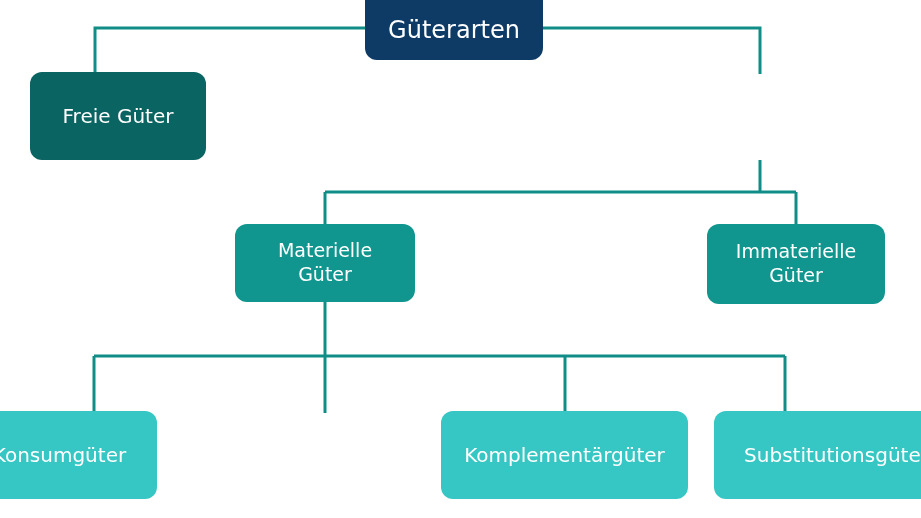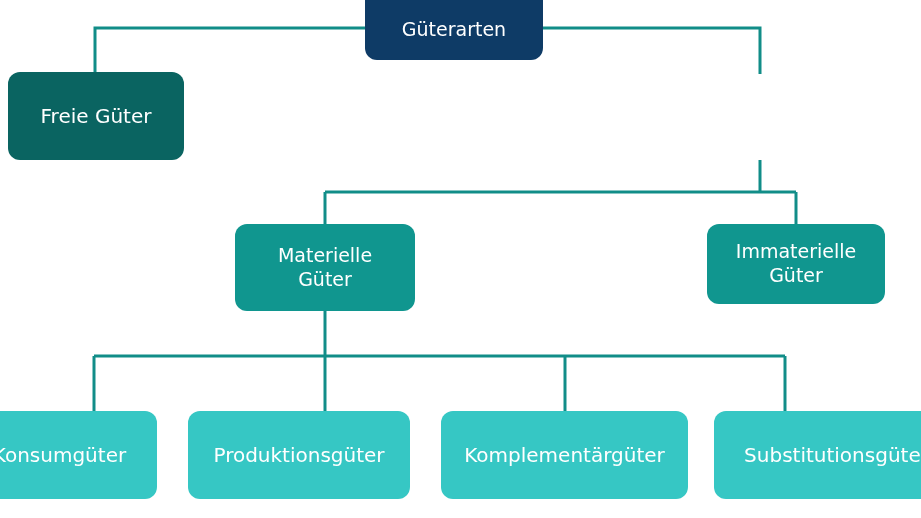--- a/index.html
+++ b/index.html
@@ -34,34 +34,34 @@
     box-sizing: border-box;
     line-height: 1.25;
     z-index: 2;
     padding: 4px 10px;
   }
   .node-label {
     display: block;
     white-space: pre-line;
     color: #ffffff;
   }
-  .lvl0 { background: #0e3b66; font-size: 19px; }
-  .lvl1 { background: #0a6461; font-size: 20px; }
+  .lvl0 { background: #0e3b66; font-size: 24px; }
+  .lvl1 { background: #0a6461; font-size: 20px; margin-left: 22px; }
   .lvl2 { background: #10968f; font-size: 19px; }
   .lvl3 { background: #36c7c4; font-size: 20px; }
 
   
   #node-gueterarten { left: 365px; top: 0px; width: 178px; height: 60px; border-radius: 0 0 12px 12px; }
 
   
   #node-freie-gueter      { left: 8px;   top: 72px;  width: 176px; height: 88px; }
   #node-wirtschaftsgueter { left: 648px; top: 72px;  width: 224px; height: 88px; }
 
   
-  #node-materielle-gueter   { left: 235px; top: 224px; width: 180px; height: 87px; }
+  #node-materielle-gueter   { left: 235px; top: 224px; width: 180px; height: 78px; }
   #node-immaterielle-gueter { left: 707px; top: 224px; width: 178px; height: 80px; align-items: center; }
 
   
   #node-konsumguetter        { left: -38px; top: 411px; width: 195px; height: 88px; }
   #node-produktionsgueter    { left: 188px; top: 411px; width: 222px; height: 88px; }
   #node-komplementaerguetter { left: 441px; top: 411px; width: 247px; height: 88px; }
   #node-substitutionsgueter  { left: 714px; top: 411px; width: 245px; height: 88px; }
 </style>
 </head>
 <body>
@@ -105,23 +105,20 @@
 
   <div class="node lvl2" id="node-immaterielle-gueter">
     <span class="node-label">Immaterielle
 Güter</span>
   </div>
 
   <div class="node lvl3" id="node-konsumguetter">
     <span class="node-label">Konsumgüter</span>
   </div>
 
-  <div class="node lvl3" id="node-produktionsgueter">
-    <span class="node-label">Produktionsgüter</span>
-  </div>
 
   <div class="node lvl3" id="node-komplementaerguetter">
     <span class="node-label">Komplementärgüter</span>
   </div>
 
   <div class="node lvl3" id="node-substitutionsgueter">
     <span class="node-label">Substitutionsgüter</span>
   </div>
 
 </div>

